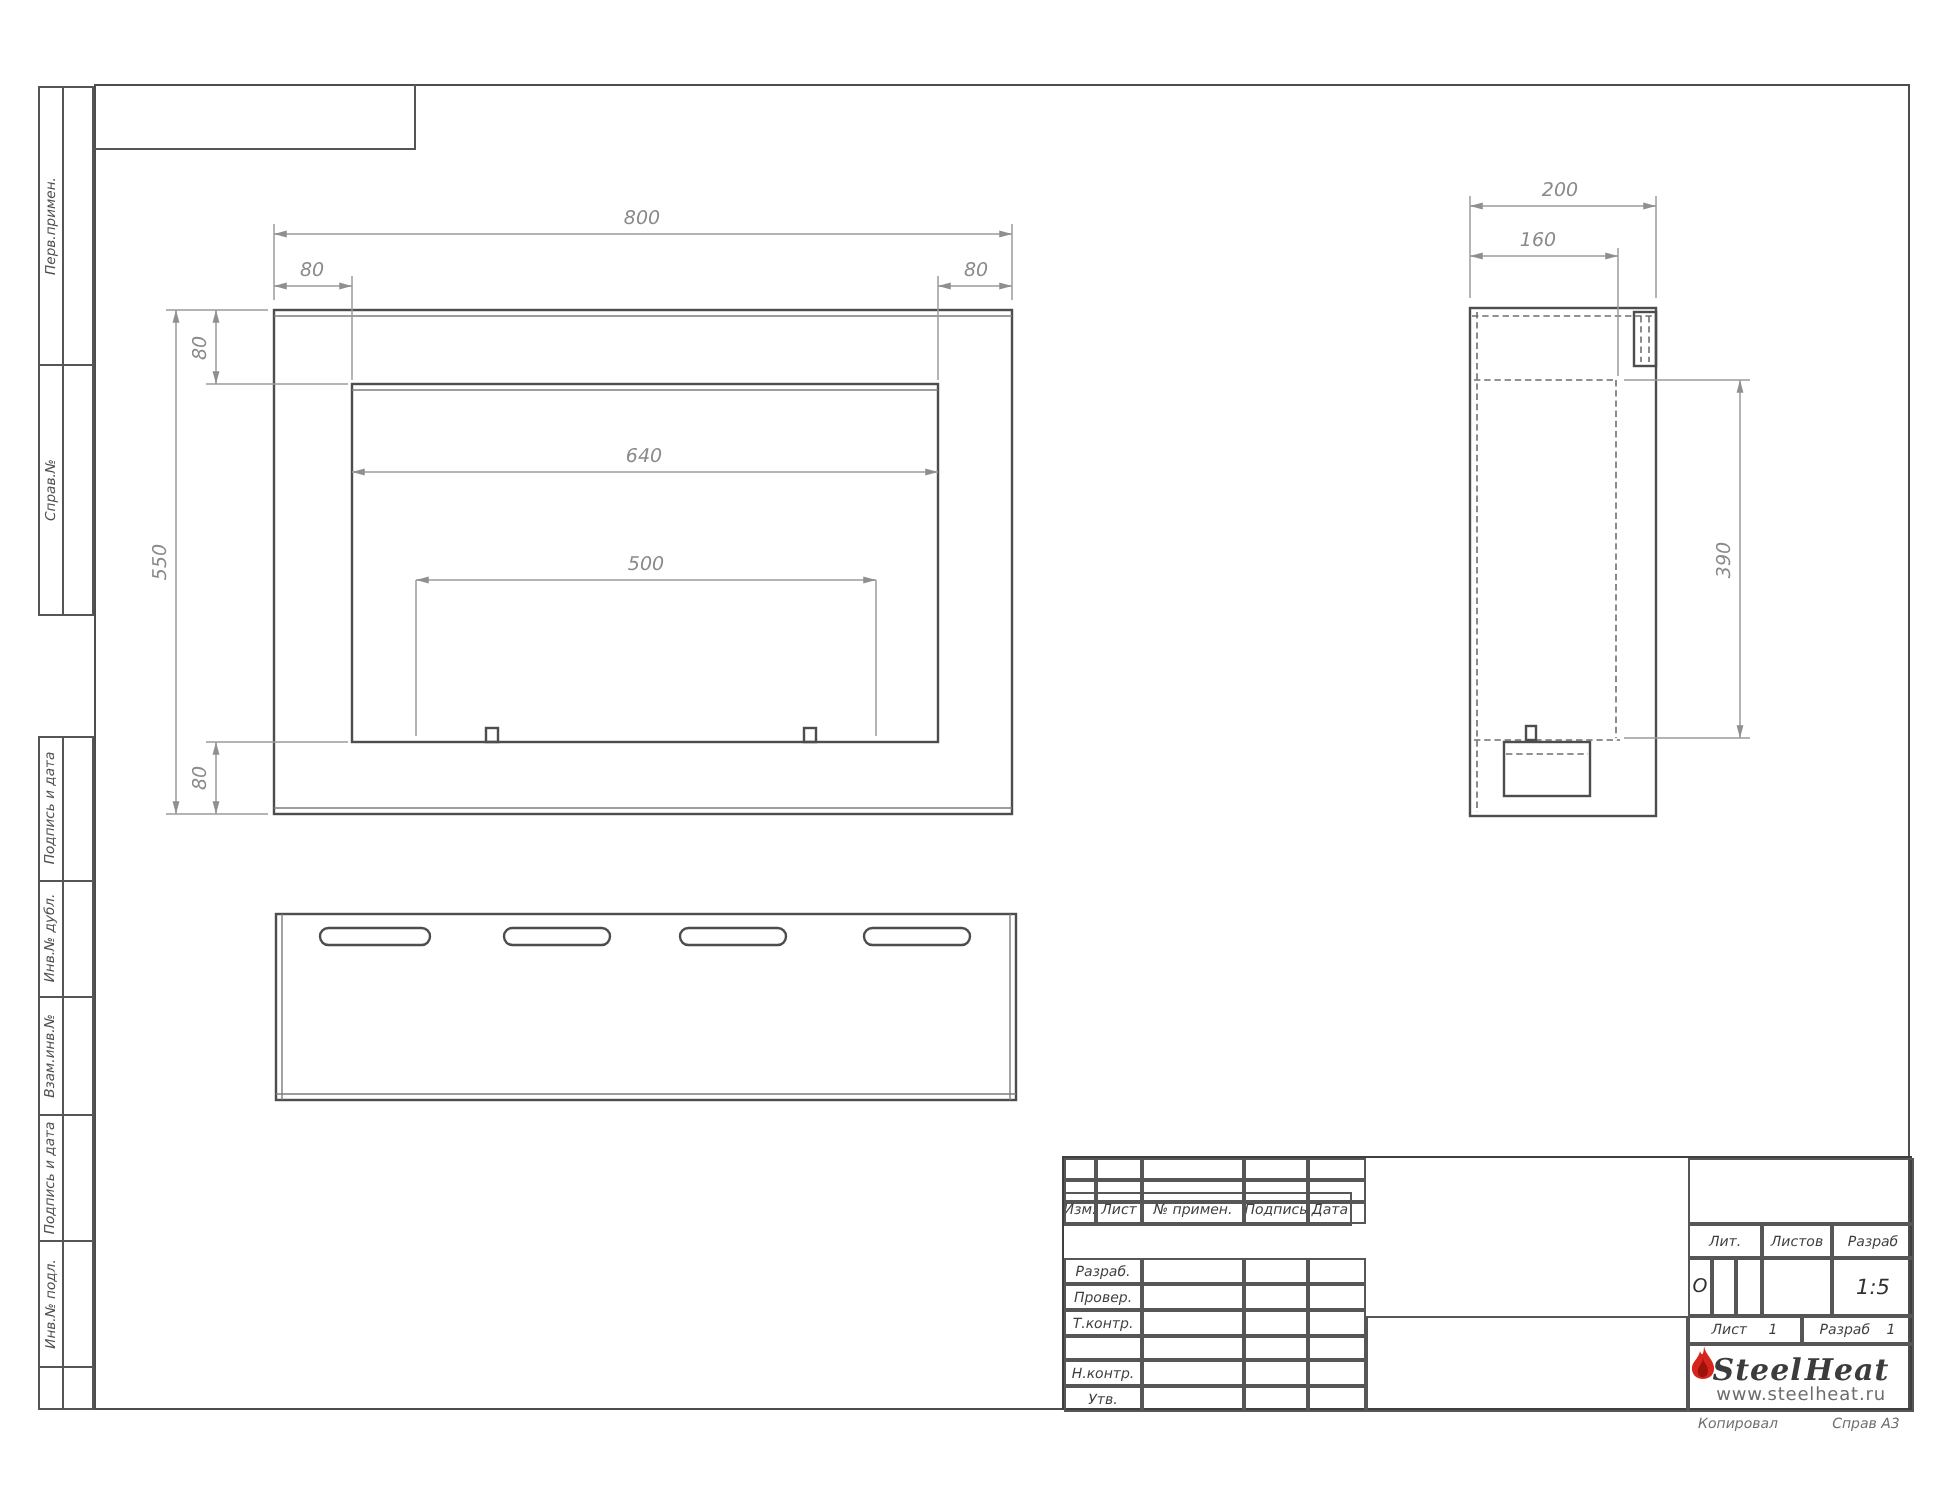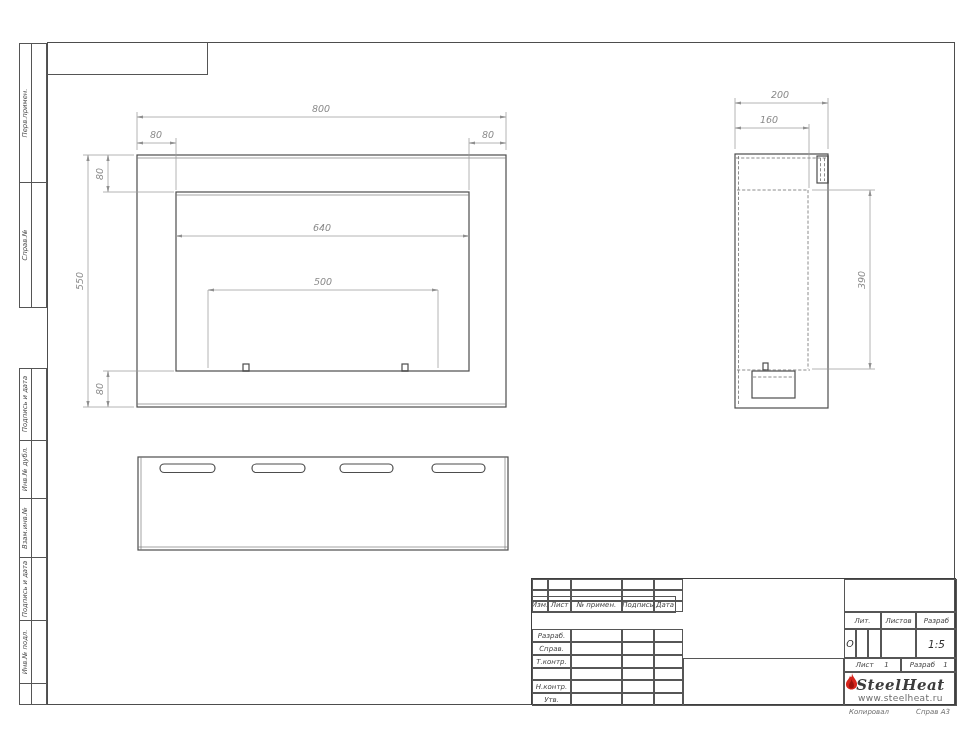--- a/index.html
+++ b/index.html
@@ -200,21 +200,21 @@
       <div class="gcell">№ примен.</div>
       <div class="gcell">Подпись</div>
       <div class="gcell">Дата</div>
     </div>
 
     <div class="abs grid" style="left:0;top:50px;width:151px;height:77px;grid-template-columns:39px 51px 32px 1fr;grid-template-rows:13px 13px 13px 12px 13px 1fr;">
       <div class="gcell">Разраб.</div>
         <div class="gcell"></div>
         <div class="gcell"></div>
         <div class="gcell"></div>
-      <div class="gcell">Справ.</div>
+      <div class="gcell">Провер.</div>
         <div class="gcell"></div>
         <div class="gcell"></div>
         <div class="gcell"></div>
       <div class="gcell">Т.контр.</div>
         <div class="gcell"></div>
         <div class="gcell"></div>
         <div class="gcell"></div>
       <div class="gcell"></div>
         <div class="gcell"></div>
         <div class="gcell"></div>

